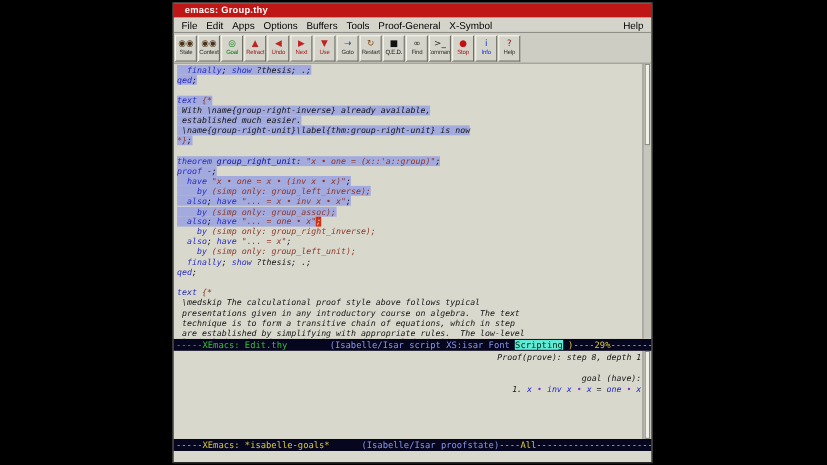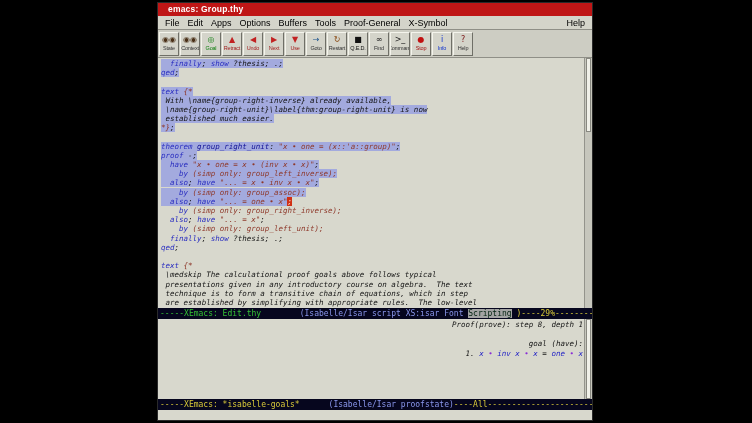--- a/index.html
+++ b/index.html
@@ -42,21 +42,21 @@
   .c-name { color:#101095;margin-top:9px; }
   .c-v    { color:#2525c6; }
   .c-op   { color:#8a2bd6; }
   .hlreg  { background:#a3aade; }
   .cursor { background:#d03014; color:#ffd9cc; }
 
   .modeline { flex:0 0 11px; background:#06061e; font:8px "DejaVu Sans Mono", monospace;
               line-height:11px; white-space:pre; overflow:hidden; padding-left:2px; }
   .ml-g    { color:#35c135; }
   .ml-b    { color:#8a97ec; }
-  .ml-chip { background:#a3a3a3; color:#00220f; }
+  .ml-chip { background:#5eead4; color:#00220f; }
   .ml-y    { color:#d9ca39; }
   .ml-pl   { color:#888; }
 
   .minibuffer { flex:1; background:#d8d8cd; }
 
   .sb { position:absolute; top:0; right:0; bottom:0; width:8px;
         background:#c6c6bc; border-left:1px solid #93938b; }
   .sb-thumb { position:absolute; left:1px; right:1px; background:#f0f0e8; border:1px solid #888880; }
 </style>
 </head>
@@ -144,39 +144,39 @@
       </div>
     </div>
 
   <div class="buffer script">
     <div class="code" id="script-code">
         <div class="line"><span class="hlreg"><span class="c-kw">  finally</span><span class="c-pl">; </span><span class="c-kw">show</span><span class="c-pl"> ?thesis; .;</span></span></div>
         <div class="line"><span class="hlreg"><span class="c-kw">qed</span><span class="c-pl">;</span></span></div>
         <div class="line"></div>
         <div class="line"><span class="hlreg"><span class="c-kw">text</span><span class="c-str"> {*</span></span></div>
         <div class="line"><span class="hlreg"><span class="c-pl"> With \name{group-right-inverse} already available,</span></span></div>
+        <div class="line"><span class="hlreg"><span class="c-pl"> established much easier.</span></span></div>
         <div class="line"><span class="hlreg"><span class="c-pl"> \name{group-right-unit}\label{thm:group-right-unit} is now</span></span></div>
-        <div class="line"><span class="hlreg"><span class="c-pl"> established much easier.</span></span></div>
         <div class="line"><span class="hlreg"><span class="c-str">*}</span><span class="c-pl">;</span></span></div>
         <div class="line"></div>
         <div class="line"><span class="hlreg"><span class="c-kw">theorem</span><span class="c-name"> group_right_unit</span><span class="c-pl">: </span><span class="c-str">"x • one = (x::'a::group)"</span><span class="c-pl">;</span></span></div>
         <div class="line"><span class="hlreg"><span class="c-kw">proof</span><span class="c-pl"> -;</span></span></div>
         <div class="line"><span class="hlreg"><span class="c-kw">  have</span><span class="c-pl"> </span><span class="c-str">"x • one = x • (inv x • x)"</span><span class="c-pl">;</span></span></div>
         <div class="line"><span class="hlreg"><span class="c-kw">    by</span><span class="c-str"> (simp only: group_left_inverse);</span></span></div>
         <div class="line"><span class="hlreg"><span class="c-kw">  also</span><span class="c-pl">; </span><span class="c-kw">have</span><span class="c-pl"> </span><span class="c-str">"... = x • inv x • x"</span><span class="c-pl">;</span></span></div>
         <div class="line"><span class="hlreg"><span class="c-kw">    by</span><span class="c-str"> (simp only: group_assoc);</span></span></div>
         <div class="line"><span class="hlreg"><span class="c-kw">  also</span><span class="c-pl">; </span><span class="c-kw">have</span><span class="c-pl"> </span><span class="c-str">"... = one • x"</span></span><span class="cursor">;</span></div>
         <div class="line"><span class="c-kw">    by</span><span class="c-str"> (simp only: group_right_inverse);</span></div>
         <div class="line"><span class="c-kw">  also</span><span class="c-pl">; </span><span class="c-kw">have</span><span class="c-pl"> </span><span class="c-str">"... = x"</span><span class="c-pl">;</span></div>
         <div class="line"><span class="c-kw">    by</span><span class="c-str"> (simp only: group_left_unit);</span></div>
         <div class="line"><span class="c-kw">  finally</span><span class="c-pl">; </span><span class="c-kw">show</span><span class="c-pl"> ?thesis; .;</span></div>
         <div class="line"><span class="c-kw">qed</span><span class="c-pl">;</span></div>
         <div class="line"></div>
         <div class="line"><span class="c-kw">text</span><span class="c-str"> {*</span></div>
-        <div class="line"><span class="c-pl"> \medskip The calculational proof goals above follows typical</span></div>
+        <div class="line"><span class="c-pl"> \medskip The calculational proof style above follows typical</span></div>
         <div class="line"><span class="c-pl"> presentations given in any introductory course on algebra.  The text</span></div>
         <div class="line"><span class="c-pl"> technique is to form a transitive chain of equations, which in step</span></div>
         <div class="line"><span class="c-pl"> are established by simplifying with appropriate rules.  The low-level</span></div>
         <div class="line"><span class="c-pl"> logical details of equational reasoning are left implicit.</span></div>
       </div>
     <div class="sb">
       <div class="sb-thumb" style="top:0;height:74px;"></div>
     </div>
   </div>
 

